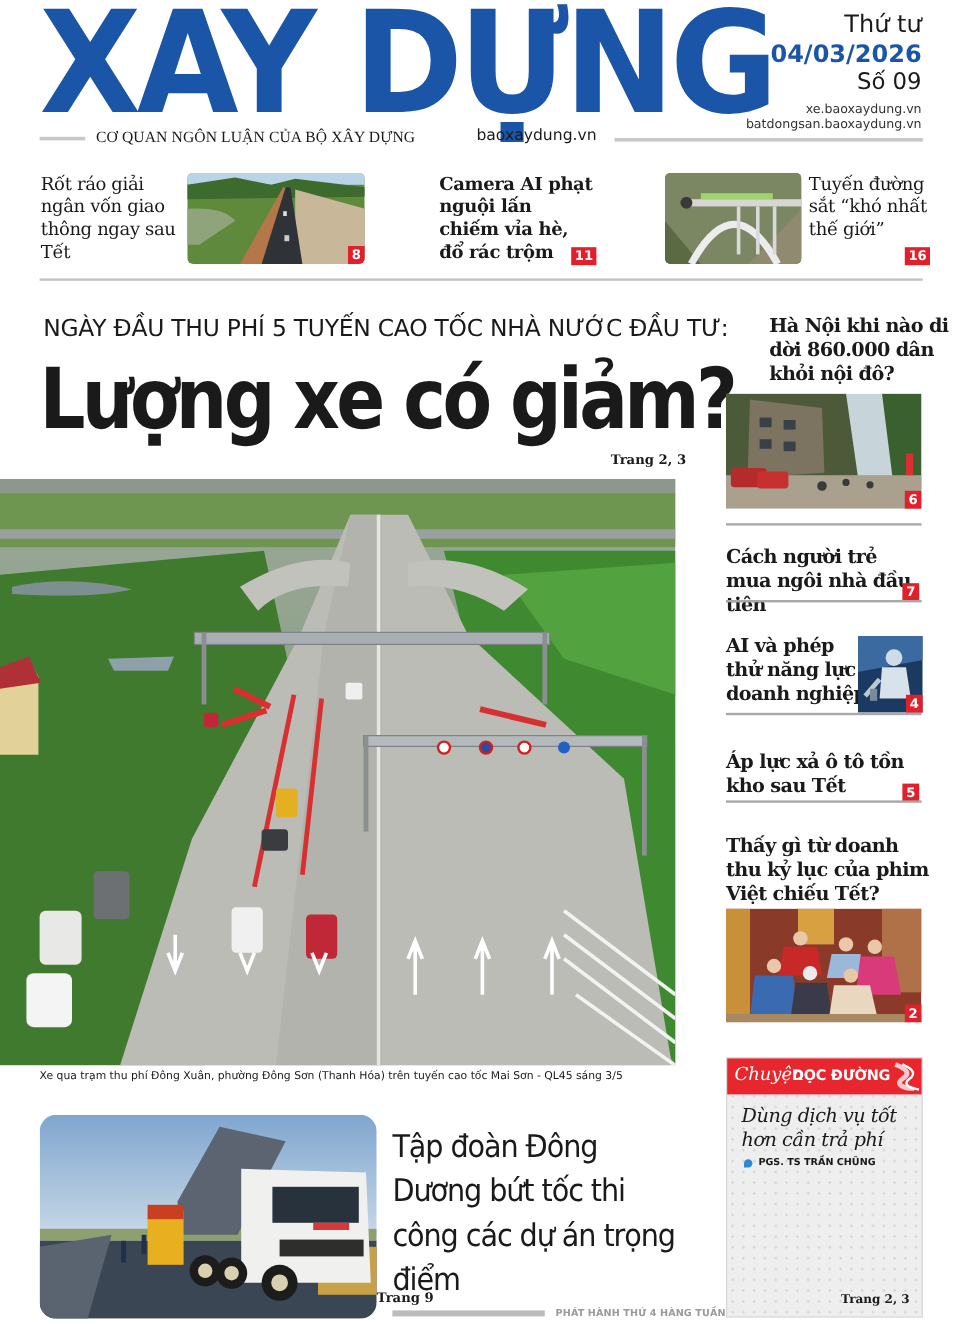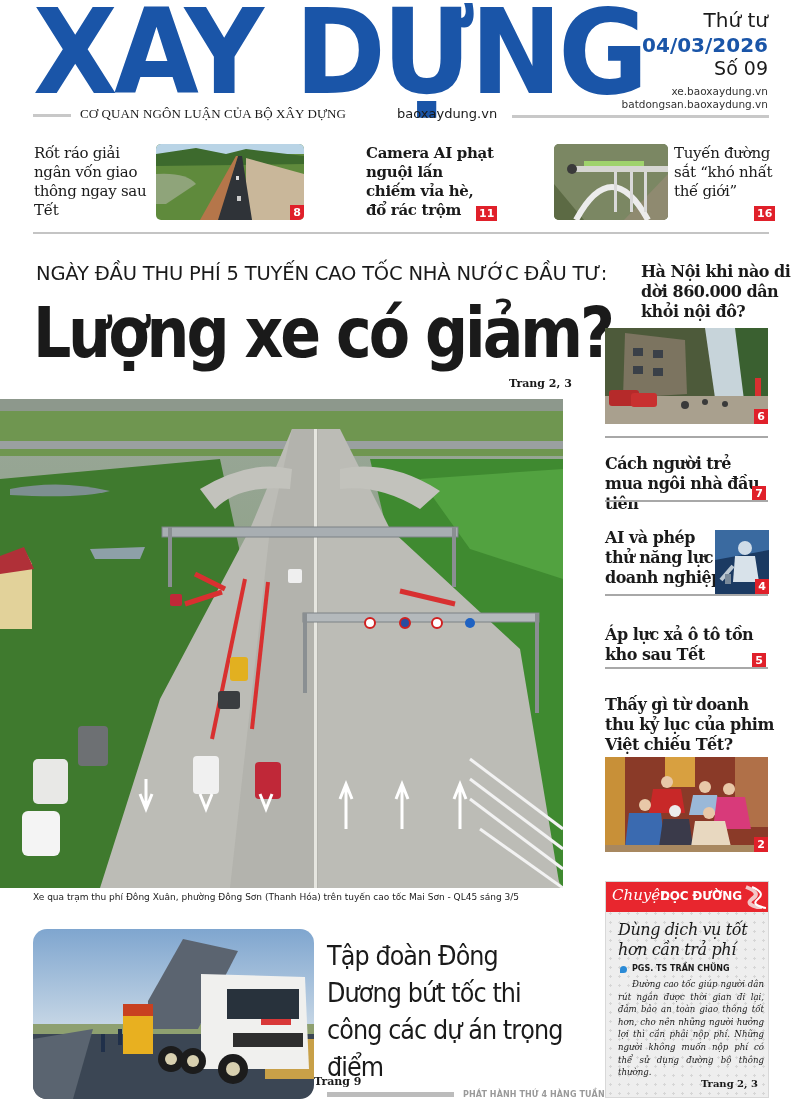--- a/index.html
+++ b/index.html
@@ -255,21 +255,20 @@
     <span class="abs cbox-script">Chuyện</span>
     <span class="abs cbox-label">DỌC ĐƯỜNG</span>
     <svg class="abs" style="left:136px;top:3px;" width="24" height="24" viewBox="0 0 24 24">
       <path d="M4 2 Q20 8 10 14 Q2 20 20 23" stroke="#f2c8c8" stroke-width="4" fill="none"></path>
       <path d="M10 2 Q24 8 16 14 Q8 20 24 23" stroke="#ffffff" stroke-width="2" fill="none"></path>
     </svg>
   </div>
   <div class="abs cbox-title">Dùng dịch vụ tốt hơn cần trả phí</div>
   <div class="abs cbox-author-dot"></div>
   <div class="abs cbox-author">PGS. TS TRẦN CHŨNG</div>
-  <div class="abs cbox-body">Đường cao tốc giúp người dân rút ngắn được thời gian đi lại, đảm bảo an toàn giao thông tốt hơn, cho nên những người hưởng lợi thì cần phải nộp phí. Những người không muốn nộp phí có thể sử dụng đường bộ thông thường.</div>
   <div class="abs cbox-page">Trang 2, 3</div>
 </div>
 
 <div class="abs" style="left:33px;top:929px;width:281px;height:170px;border-radius:14px;overflow:hidden;">
   <svg width="281" height="170" viewBox="0 0 281 170">
     <defs>
       <linearGradient id="sky2" x1="0" y1="0" x2="0" y2="1">
         <stop offset="0" stop-color="#7fa6cf"></stop>
           <stop offset="1" stop-color="#c8d8e6"></stop>
       </linearGradient>

